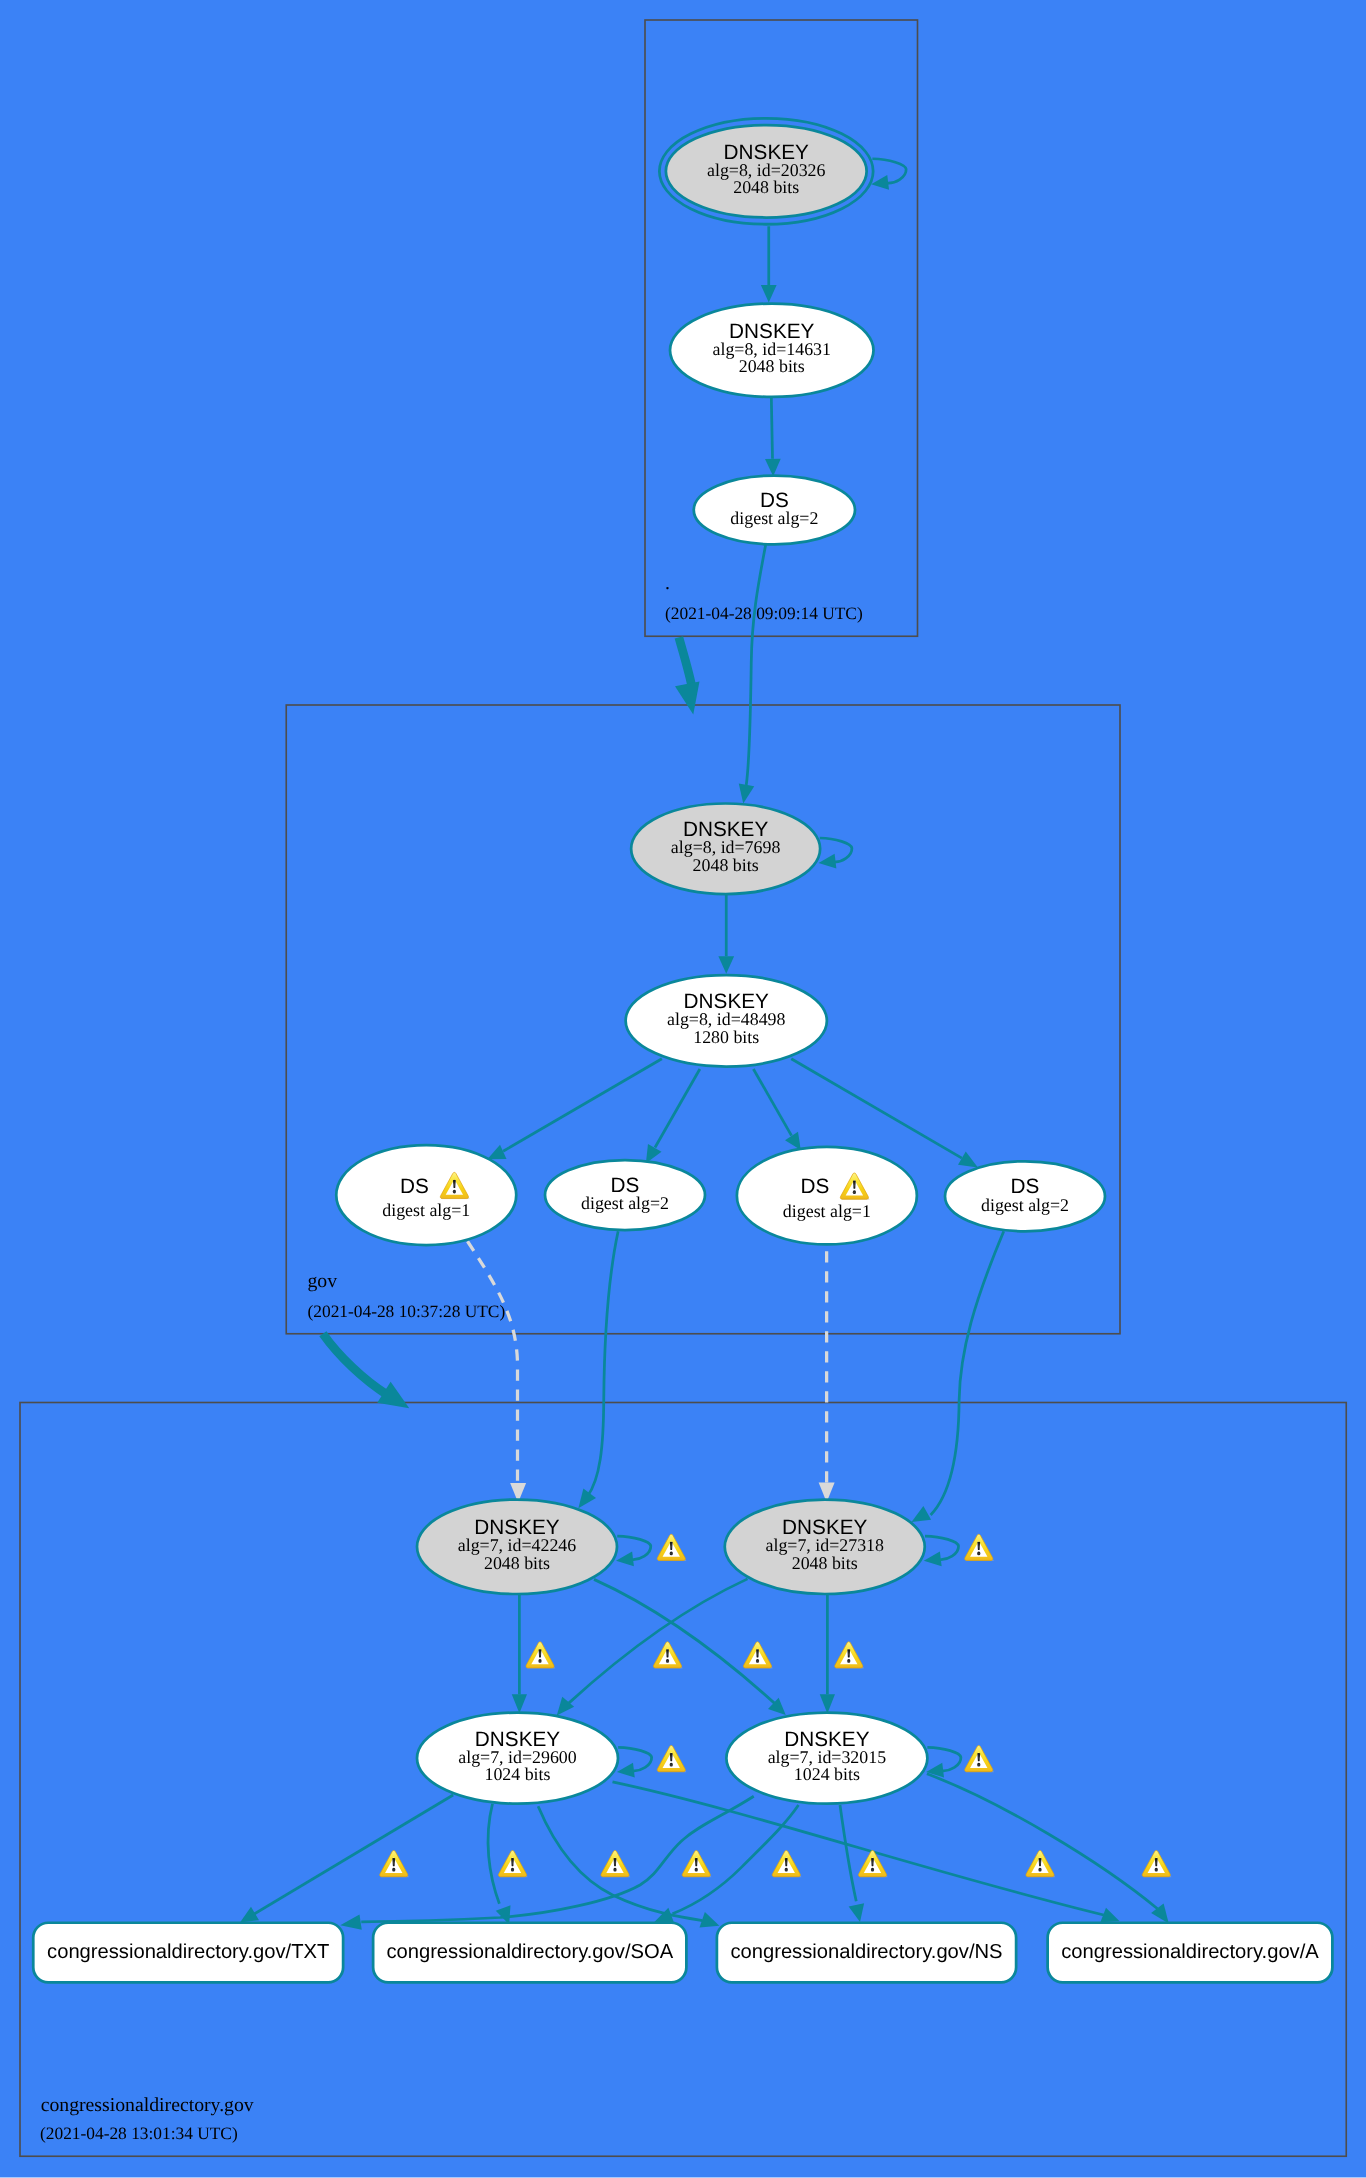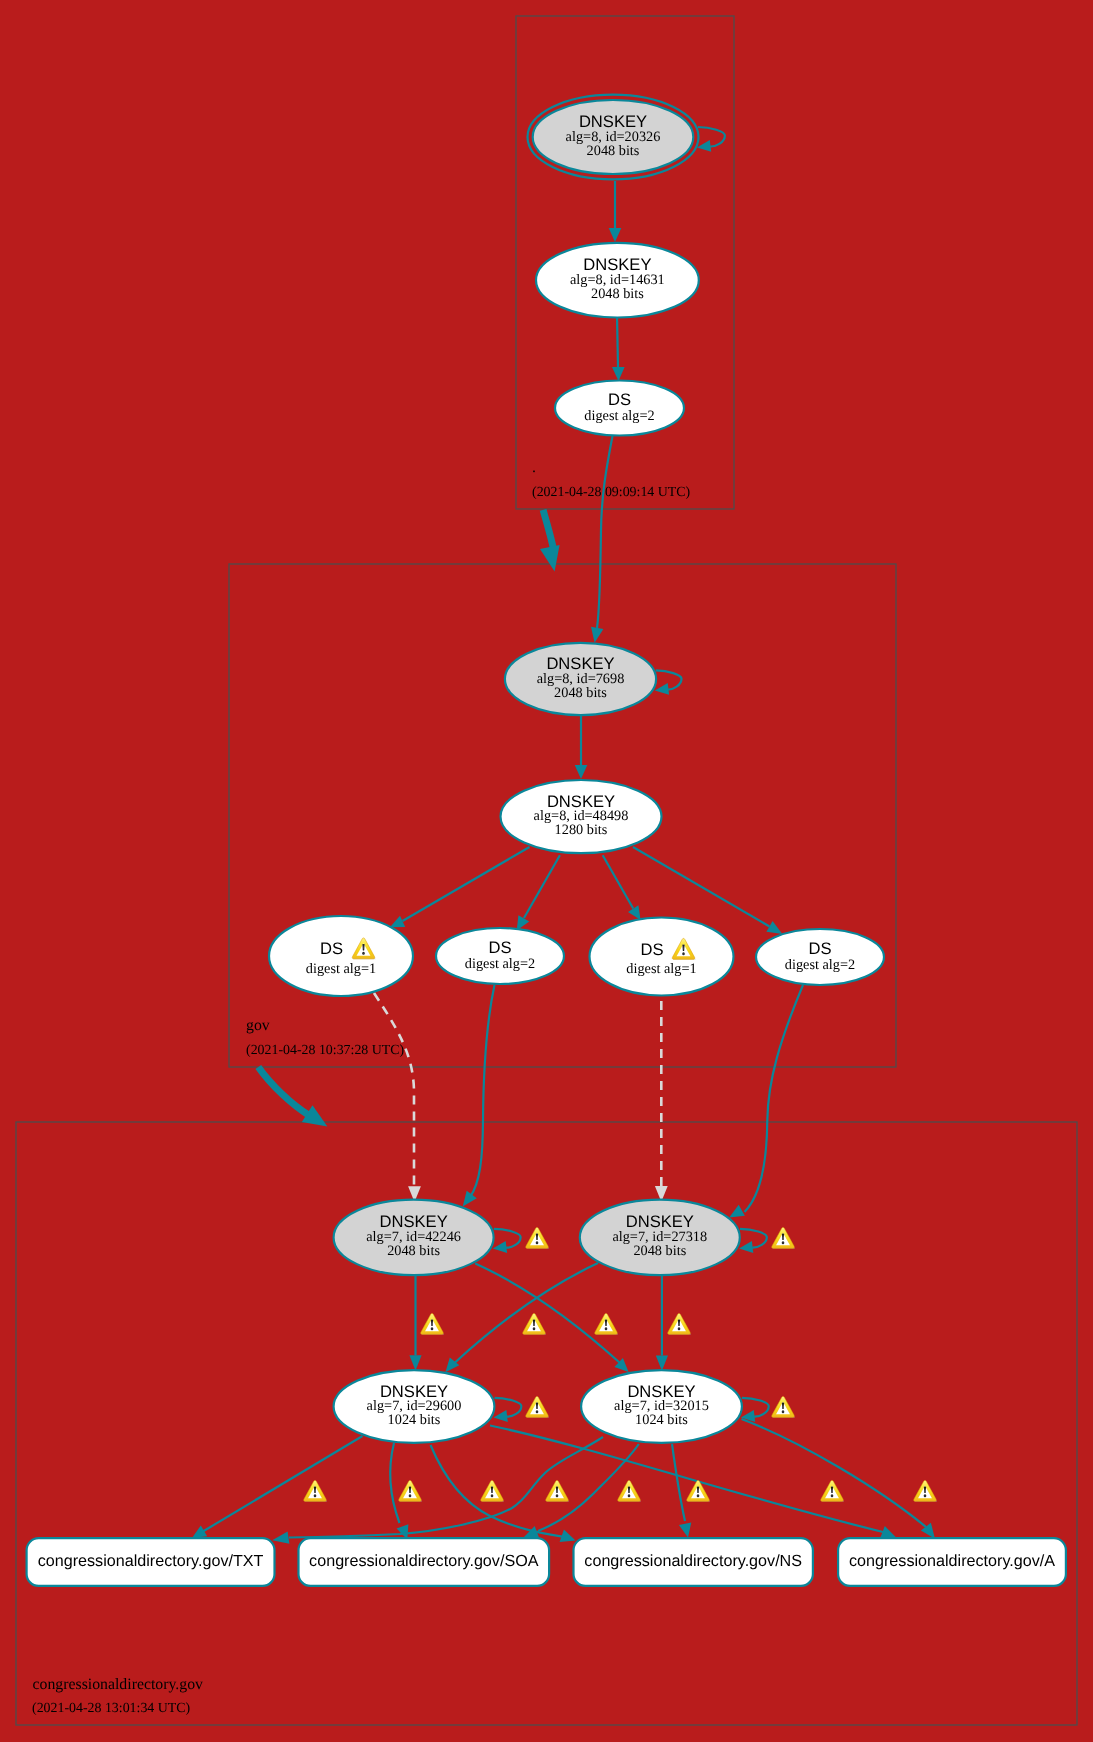--- a/index.html
+++ b/index.html
@@ -1,18 +1,18 @@
 <!DOCTYPE html>
 <html><head>
 <meta charset="utf-8">
 <title>DNSSEC Authentication Chain</title>
 <style>
   html,body{margin:0;padding:0;background:#ffffff;}
   *{-webkit-font-smoothing:antialiased;text-rendering:geometricPrecision;}
-  #page{position:relative;width:1093px;height:1742px;background:#b91c1c;overflow:hidden;}
+  #page{position:relative;width:1093px;height:1742px;background:#3b82f6;overflow:hidden;}
   svg{display:block;}
   .zonebox{fill:none;stroke:#4d4d4d;stroke-width:1.3;}
   .nodeline{stroke:#0a879a;stroke-width:2.2;}
   .rrbox{fill:#ffffff;stroke:#0a879a;stroke-width:2.2;}
   .edge{fill:none;stroke:#0a879a;stroke-width:2.2;}
   .edge-thick{fill:none;stroke:#0a879a;stroke-width:7;}
   .edge-gray{fill:none;stroke:#d9d9d9;stroke-width:2.6;stroke-dasharray:9 7;}
   .ah{fill:#0a879a;stroke:none;}
   .ah-gray{fill:#d9d9d9;stroke:none;}
   .wtri{fill:url(#wgrad);stroke:#e0a106;stroke-width:0.55;}

